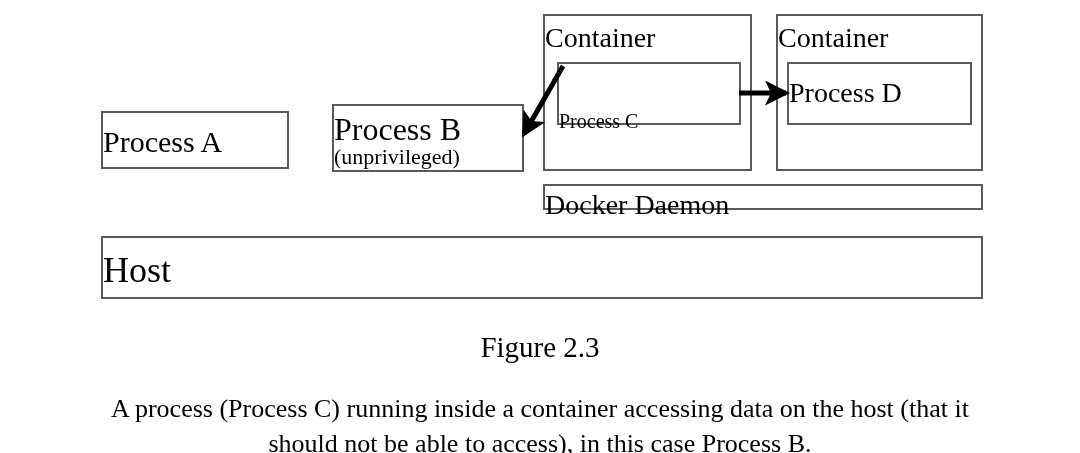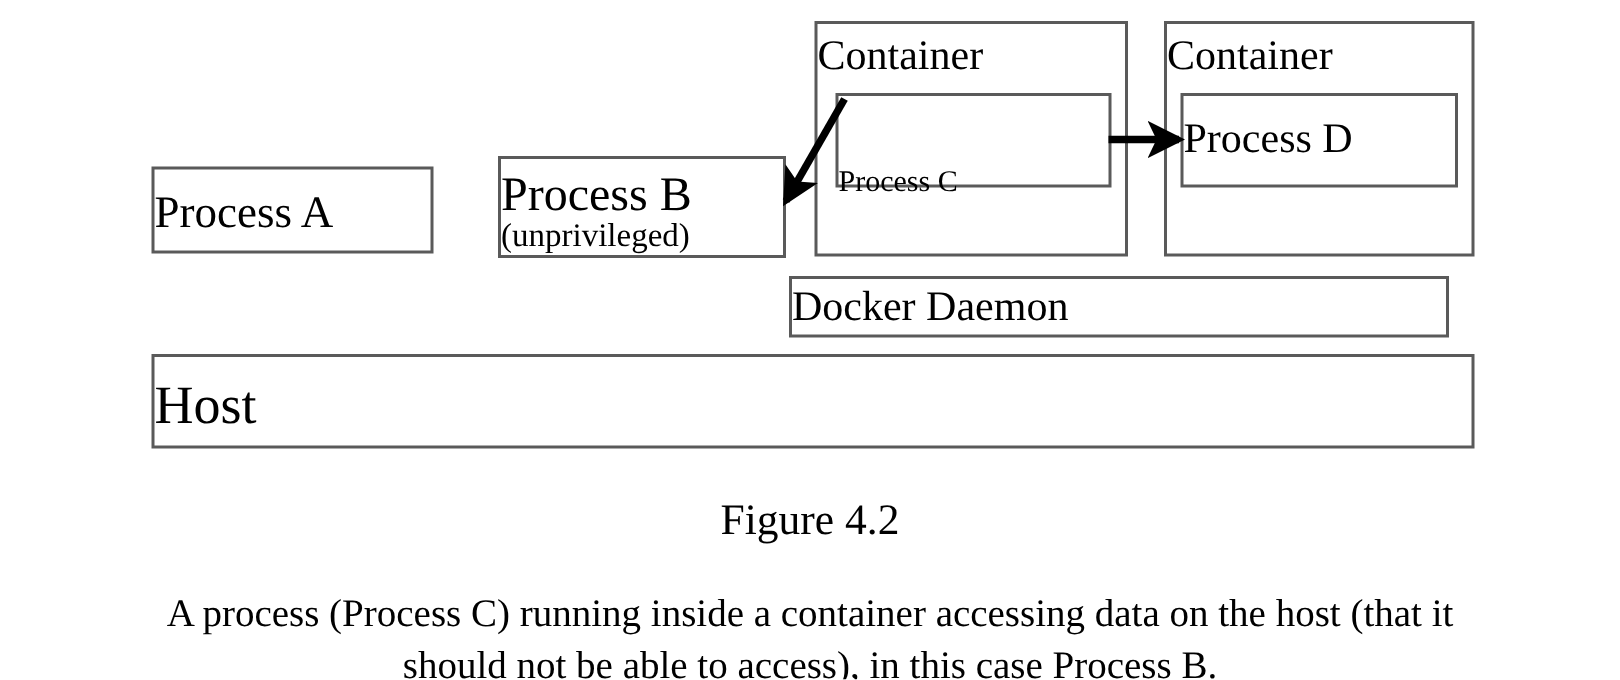--- a/index.html
+++ b/index.html
@@ -46,21 +46,21 @@
 
   #container-right-box   { left: 776px; top: 14px; width: 207px; height: 157px; }
   #container-right-label { top: 8px; font-size: 28px; }
 
   #process-c-box   { left: 557px; top: 62px; width: 184px; height: 63px; }
   #process-c-label { top: 15px; font-size: 20px; margin-top: 32px; }
 
   #process-d-box   { left: 787px; top: 62px; width: 185px; height: 63px; padding-left: 46px; }
   #process-d-label { top: 15px; font-size: 28px; }
 
-  #docker-daemon-box   { left: 526px; top: 184px; width: 440px; height: 41px; }
+  #docker-daemon-box   { left: 543px; top: 184px; width: 440px; height: 26px; }
   #docker-daemon-label { top: 5px; font-size: 28px; }
 
   #host-box   { left: 101px; top: 236px; width: 882px; height: 63px; }
   #host-label { top: 14px; font-size: 36px; }
 
   
   #arrows-layer {
     position: absolute;
     left: 0;
     top: 0;
@@ -135,17 +135,17 @@
         <path d="M0,0 L5,2.5 L0,5 L1.2,2.5 Z" fill="#000000"></path>
       </marker>
     </defs>
 
     <line x1="563" y1="66" x2="524" y2="134" stroke="#000000" stroke-width="5" marker-end="url(#arrowhead-diag)"></line>
 
     <line x1="739" y1="93" x2="786" y2="93" stroke="#000000" stroke-width="5" marker-end="url(#arrowhead-right)"></line>
   </svg>
 
   <div id="figure-caption-block">
-    <div id="figure-number">Figure 4.2</div>
+    <div id="figure-number">Figure 2.3</div>
     <div id="figure-description">A process (Process C) running inside a container accessing data on the host (that it should not be able to access), in this case Process B.</div>
   </div>
 
 </div>
 
 </body></html>

